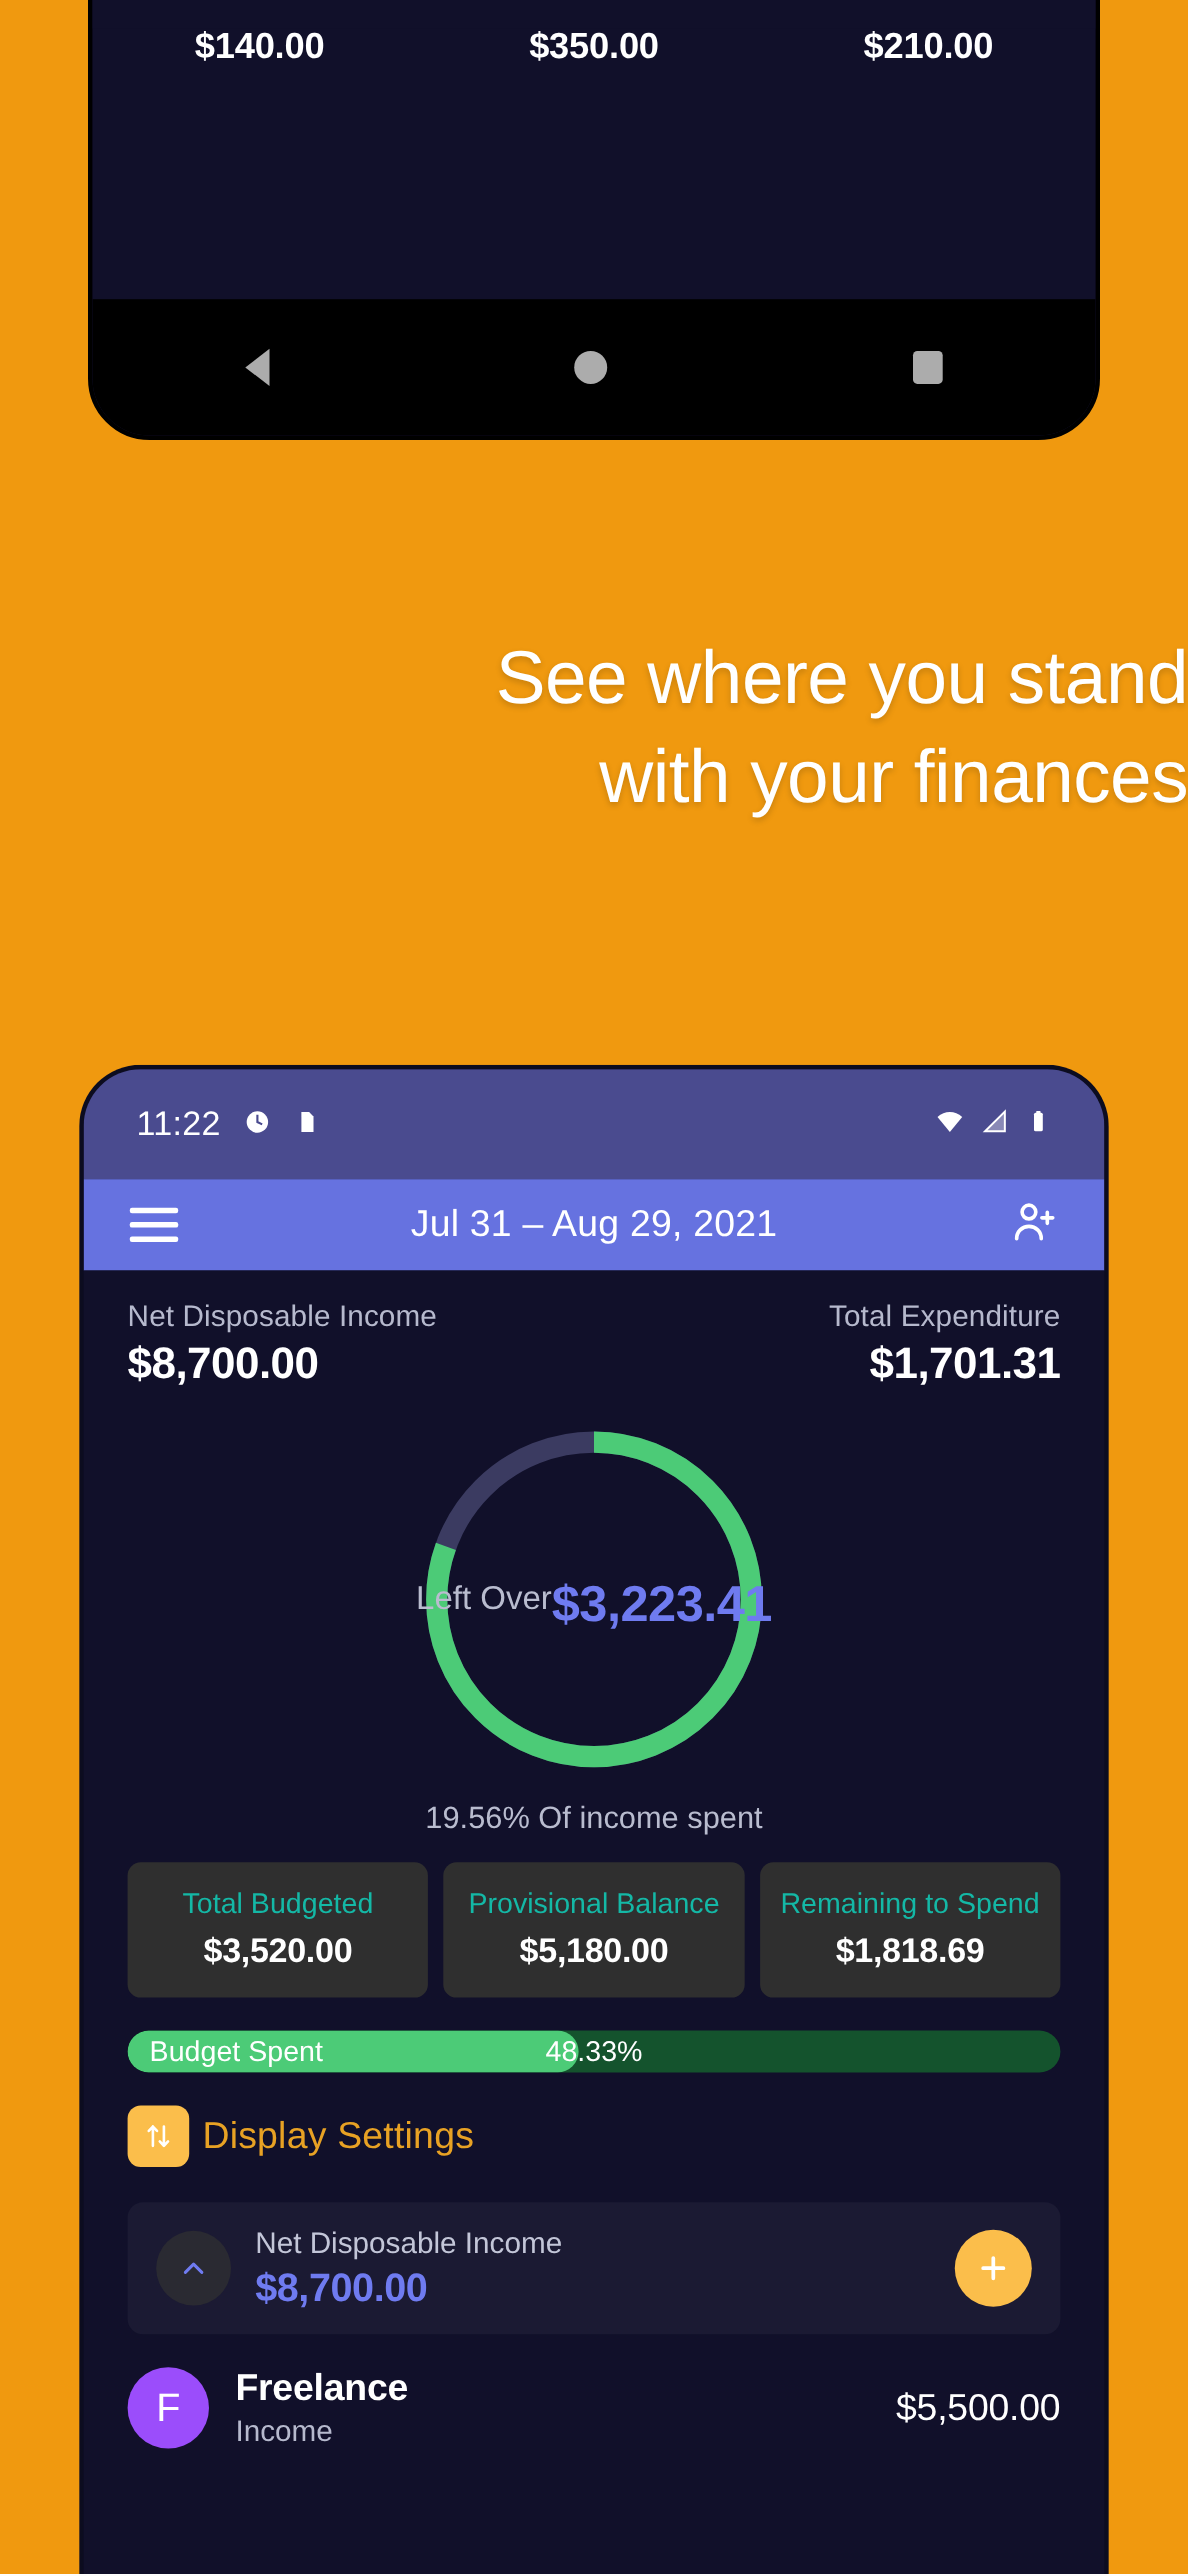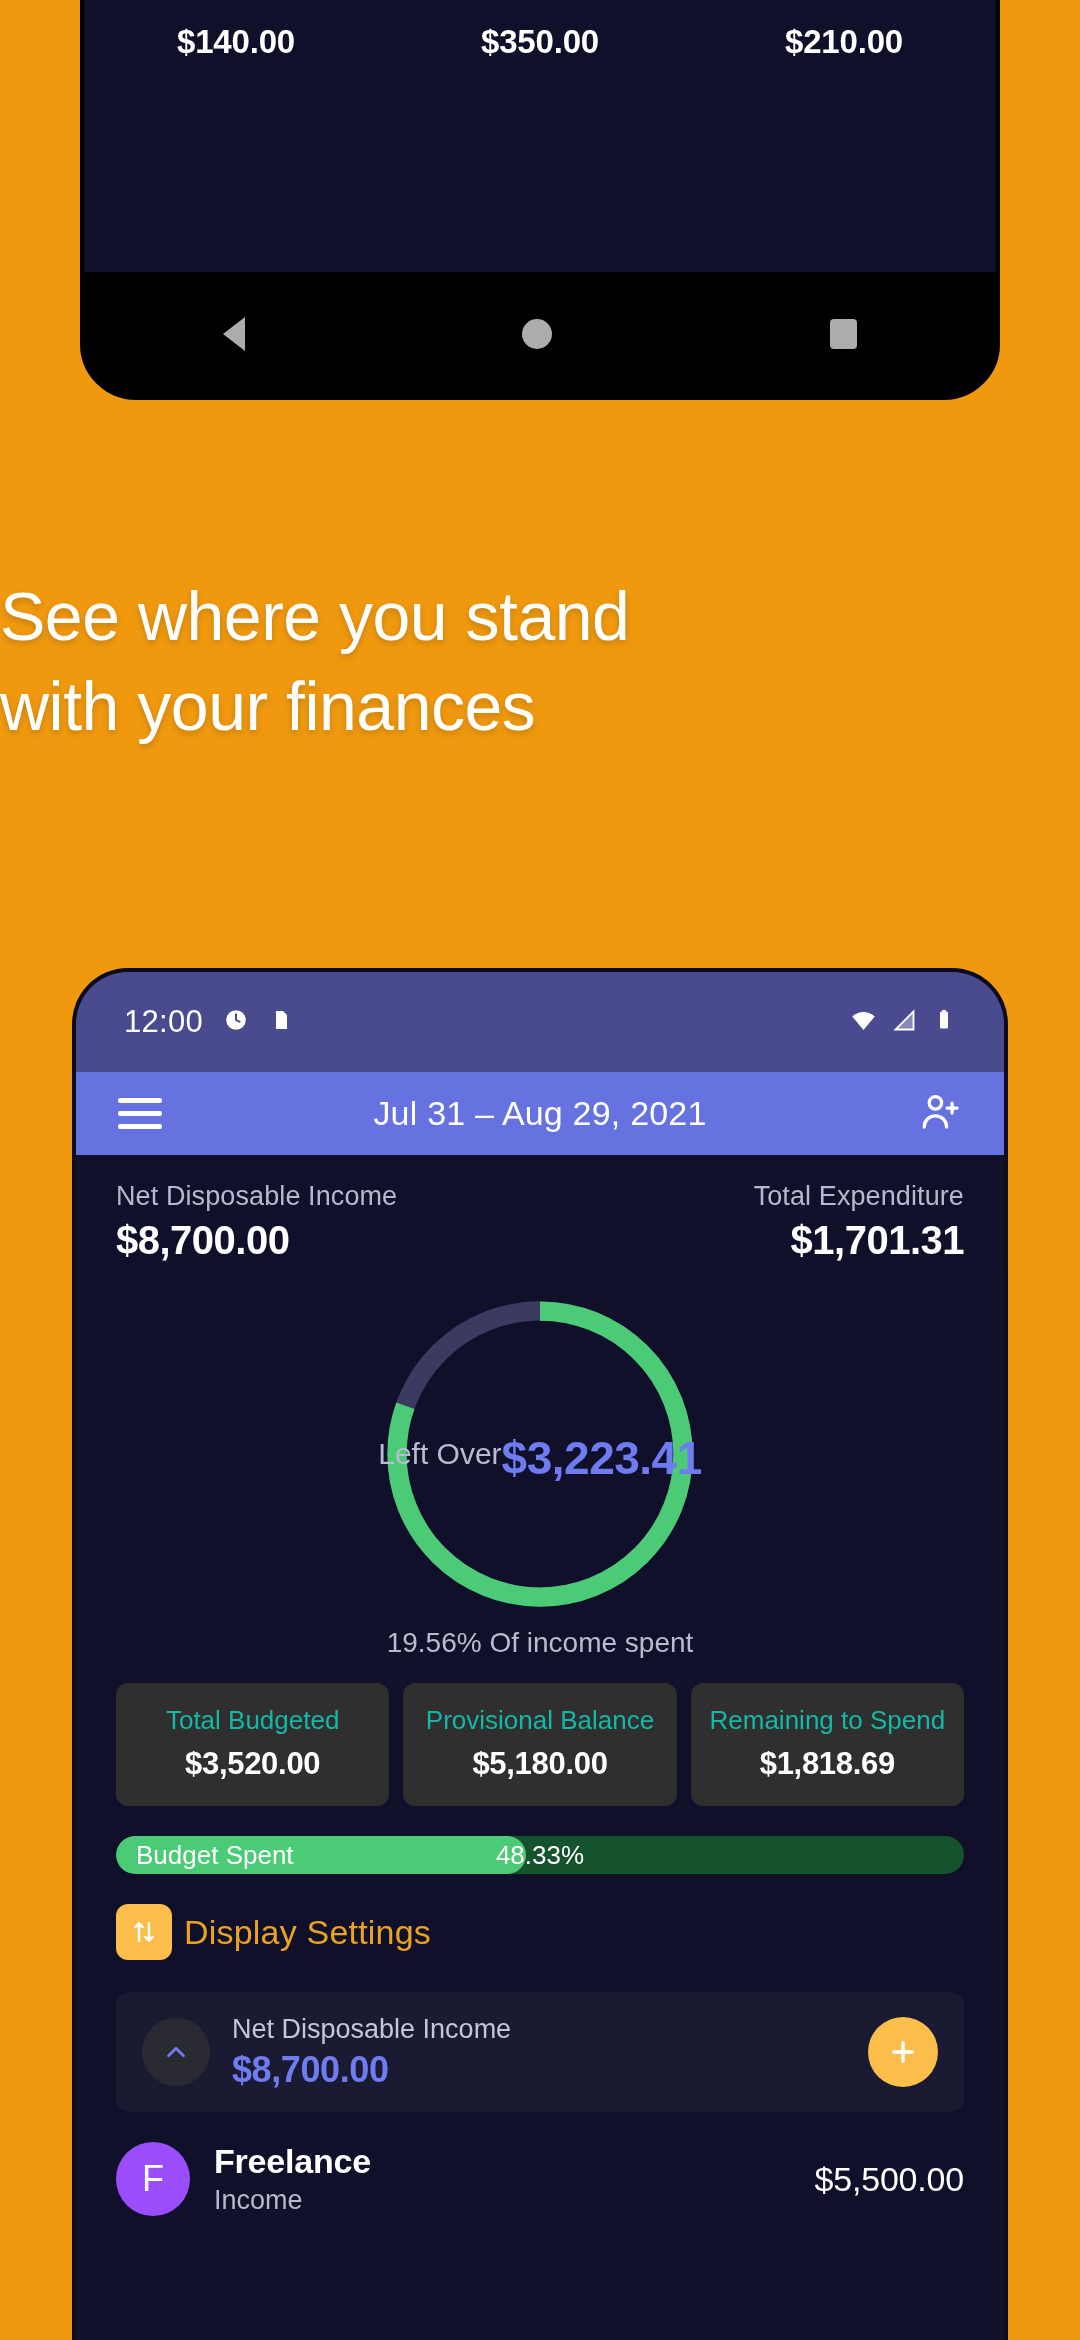--- a/index.html
+++ b/index.html
@@ -77,21 +77,21 @@
     border-bottom: 17px solid transparent;
     border-right: 22px solid #ACACAC;
   }
   .and-home { width: 30px; height: 30px; border-radius: 50%; background: #ACACAC; }
   .and-recent { width: 27px; height: 30px; border-radius: 4px; background: #ACACAC; }
 
   
   .headline {
     position: absolute;
     left: 0; top: 572px; width: 100%;
-    text-align: left;
+    text-align: right;
     color: #FFFFFF;
     font-size: 68px;
     line-height: 1.32;
     font-weight: normal;
     text-shadow: 0 3px 6px rgba(0,0,0,0.18);
     letter-spacing: -0.5px;
   }
 
   
   .phone-bottom {
@@ -155,21 +155,21 @@
     position: absolute; left: 0; top: 0; width: 100%; height: 100%;
     display: flex; 
     align-items: center; justify-content: center;
   }
   .donut-label { font-size: 30px; color: #B9BCCF; }
   .donut-value { font-size: 46px; color: #6F7BF0; font-weight: bold; margin-top: 8px; letter-spacing: -0.5px; }
 
   .donut-caption {
     text-align: center;
     font-size: 28px; color: #B9BCCF;
-    margin-top: 8px;
+    margin-top: 18px;
   }
 
   .cards-row {
     display: flex; gap: 14px;
     padding: 24px 40px 0 40px;
   }
   .stat-card {
     flex: 1;
     background: #2F2F2F;
     border-radius: 12px;
@@ -321,21 +321,21 @@
 
   <div class="headline">
     <div>See where you stand</div>
     <div>with your finances</div>
   </div>
 
   <div class="phone-bottom">
 
     <div class="statusbar">
       <div class="sb-left">
-        <span class="sb-time">12:00</span>
+        <span class="sb-time">11:22</span>
         <span>
           <svg viewBox="0 0 24 24" width="26" height="26" fill="#fff">
             <circle cx="12" cy="12" r="9"></circle>
             <path d="M12 6v6l4 2" stroke="#4A4B8F" stroke-width="1.8" fill="none"></path>
           </svg>
         </span>
         <span>
           <svg viewBox="0 0 24 24" width="24" height="24" fill="#fff">
             <path d="M7 3h7l4 4v14H7z"></path>
           </svg>

